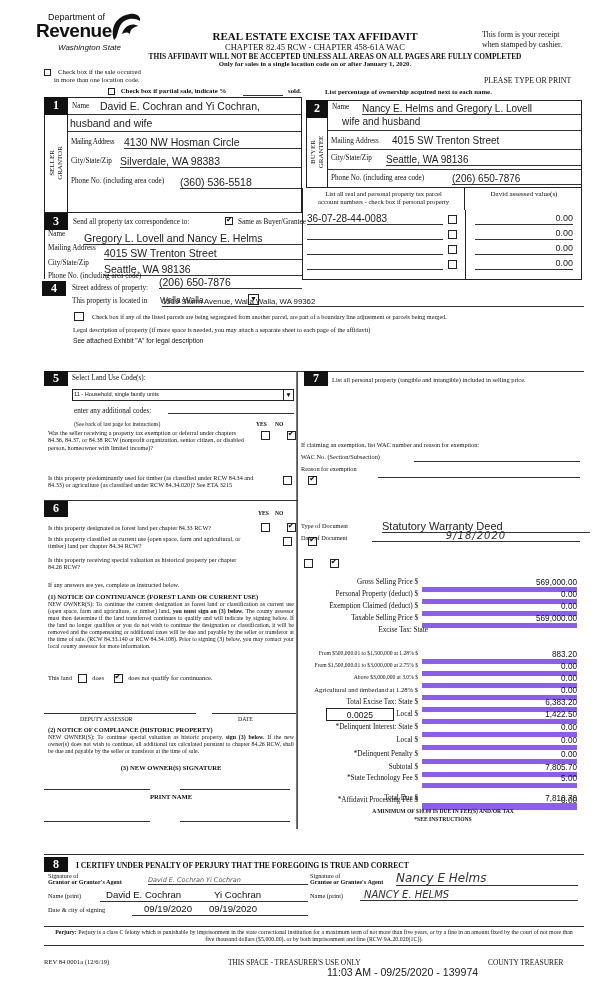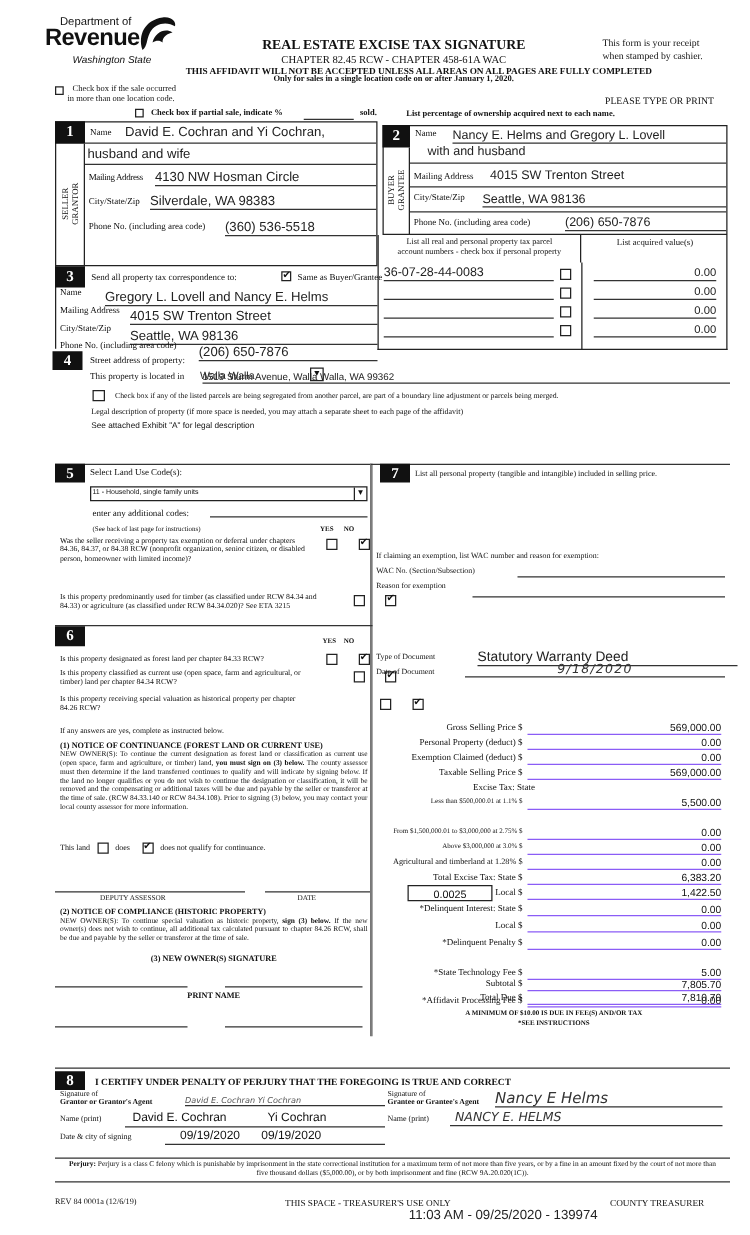--- a/index.html
+++ b/index.html
@@ -11,37 +11,37 @@
   .fill { font-family: "Liberation Sans", sans-serif; font-size: 10.5px; color: #222; }
   .uline { border-bottom: 1px solid #333; }
   .cb { display: inline-block; width: 9px; height: 9px; border: 1px solid #222; position: relative; vertical-align: middle; background: #fff; }
   .cb.checked::after { content: "\2714"; position: absolute; left: 0px; top: -3px; font-size: 8px; color: #111; }
   .lbl { font-size: 7.2px; text-align: center; }
   .box { border: 1px solid #222; }
   .right { text-align: right; }
   .center { text-align: center; }
   .money-row { position: absolute; left: 0; width: 290px; height: 14px; }
   .money-row .ml { position: absolute; right: 180px; font-size: 7.2px; top: 2px; white-space: nowrap; }
-  .money-row .mv { position: absolute; left: 124px; width: 155px; border-bottom: 1px solid #8b5cf6; text-align: right; font-family: "Liberation Sans", sans-serif; font-size: 8.2px; top: 2px; }
+  .money-row .mv { position: absolute; left: 124px; width: 155px; border-bottom: 5px solid #8b5cf6; text-align: right; font-family: "Liberation Sans", sans-serif; font-size: 8.2px; top: 2px; }
   .hand { font-family: "DejaVu Sans", sans-serif; font-style: italic; color: #333; }
 </style>
 </head>
 <body>
 
 <div class="abs" style="left:36px;top:12px;width:110px;height:46px;">
   <div class="abs sans" style="left:12px;top:0;font-size:9px;">Department of</div>
   <div class="abs sans b" style="left:0;top:8px;font-size:19px;letter-spacing:-0.5px;">Revenue</div>
   <div class="abs sans" style="left:22px;top:31px;font-size:8px;font-style:italic;">Washington State</div>
   <svg class="abs" style="left:72px;top:0px;" width="34" height="32" viewBox="0 0 34 32">
     <path d="M6 28 C2 16 8 4 22 2 C30 1 33 6 32 9 C26 5 16 6 12 14 C9 20 10 25 6 28 Z" fill="#111"></path>
     <path d="M14 22 C16 14 24 10 30 14 C26 15 22 17 22 22 C20 20 17 20 14 22 Z" fill="#111"></path>
   </svg>
 </div>
 
-<div class="abs b center" style="left:190px;top:30px;width:250px;font-size:11px;">REAL ESTATE EXCISE TAX SIGNATURE</div>
+<div class="abs b center" style="left:190px;top:30px;width:250px;font-size:11px;">REAL ESTATE EXCISE TAX AFFIDAVIT</div>
 <div class="abs center" style="left:190px;top:42px;width:250px;font-size:8.5px;">CHAPTER 82.45 RCW - CHAPTER 458-61A WAC</div>
 <div class="abs b center" style="left:115px;top:52px;width:440px;font-size:7.4px;">THIS AFFIDAVIT WILL NOT BE ACCEPTED UNLESS ALL AREAS ON ALL PAGES ARE FULLY COMPLETED</div>
 <div class="abs b center" style="left:190px;top:60px;width:250px;font-size:6.8px;">Only for sales in a single location code on or after January 1, 2020.</div>
 <div class="abs" style="left:482px;top:30px;font-size:7.8px;line-height:10px;">
   <div>This form is your receipt</div>
   <div>when stamped by cashier.</div>
 </div>
 <div class="abs" style="left:484px;top:76px;font-size:7.8px;">PLEASE TYPE OR PRINT</div>
 
 <div class="abs" style="left:44px;top:68px;font-size:6.8px;line-height:8px;">
@@ -89,21 +89,21 @@
   <div class="abs" style="left:0;top:17px;width:21px;height:70px;border-right:1px solid #222;">
     <div style="position:absolute;left:-25px;top:26px;width:70px;transform:rotate(-90deg);text-align:center;font-size:7px;line-height:8px;">
       <div>BUYER</div>
       <div>GRANTEE</div>
     </div>
   </div>
   <div class="abs" style="left:21px;top:0;right:0;height:14px;">
     <span class="abs lbl" style="left:4px;top:2px;">Name</span>
     <span class="abs fill uline" style="left:34px;top:2px;right:0;font-size:10px;">Nancy E. Helms and Gregory L. Lovell</span>
   </div>
-  <div class="abs fill" style="left:21px;top:14px;right:0;height:16px;border-bottom:1px solid #333;padding:1px 0 0 14px;font-size:10px;">with and husband</div>
+  <div class="abs fill" style="left:21px;top:14px;right:0;height:16px;border-bottom:1px solid #333;padding:1px 0 0 14px;font-size:10px;">wife and husband</div>
   <div class="abs" style="left:21px;top:30px;right:0;height:19px;border-bottom:1px solid #333;">
     <span class="abs lbl" style="left:3px;top:6px;">Mailing Address</span>
     <span class="abs fill" style="left:64px;top:4px;font-size:10px;">4015 SW Trenton Street</span>
   </div>
   <div class="abs" style="left:21px;top:49px;right:0;height:19px;">
     <span class="abs lbl" style="left:3px;top:4px;">City/State/Zip</span>
     <span class="abs fill uline" style="left:58px;top:4px;right:0;font-size:10px;">Seattle, WA 98136</span>
   </div>
   <div class="abs" style="left:21px;top:68px;right:0;height:19px;border-top:1px solid #333;">
     <span class="abs lbl" style="left:3px;top:4px;">Phone No. (including area code)</span>
@@ -134,21 +134,21 @@
     <span class="abs lbl" style="left:0;top:-1px;">Phone No. (including area code)</span>
     <span class="abs fill uline" style="left:111px;top:3px;right:0;">(206) 650-7876</span>
   </div>
 </div>
 
 <div class="abs" style="left:302px;top:188px;width:280px;height:92px;border:1px solid #222;border-top:none;">
   <div class="abs center" style="left:0;top:0;width:162px;height:22px;border-right:1px solid #222;font-size:6.6px;line-height:8px;padding-top:2px;">
     <div>List all real and personal property tax parcel</div>
     <div>account numbers - check box if personal property</div>
   </div>
-  <div class="abs center" style="left:162px;top:0;width:118px;height:22px;font-size:7px;padding-top:2px;">List acquired value(s)</div>
+  <div class="abs center" style="left:162px;top:0;width:118px;height:22px;font-size:7px;padding-top:2px;">David assessed value(s)</div>
   <div class="abs" style="left:162px;top:22px;width:1px;height:70px;background:#222;"></div>
 
   <div class="abs" style="left:0;top:25px;width:280px;height:15px;">
     <span class="abs fill uline" style="left:4px;top:0;width:136px;height:12px;font-size:10px;">36-07-28-44-0083</span>
     <span class="abs cb" style="left:145px;top:2px;"></span>
     <span class="abs fill uline right" style="left:172px;top:0;width:98px;height:12px;font-size:9px;">0.00</span>
   </div>
   <div class="abs" style="left:0;top:40px;width:280px;height:15px;">
     <span class="abs fill uline" style="left:4px;top:0;width:136px;height:12px;font-size:9px;"></span>
     <span class="abs cb" style="left:145px;top:2px;"></span>
@@ -271,23 +271,23 @@
       <span class="ml" style="right:170px;">Exemption Claimed (deduct) $</span>
       <span class="mv">0.00</span>
     </div>
     <div class="money-row" style="top:36px;">
       <span class="ml" style="right:170px;">Taxable Selling Price $</span>
       <span class="mv">569,000.00</span>
     </div>
     <div class="money-row" style="top:48px;">
       <span class="ml" style="right:160px;">Excise Tax: State</span>
     </div>
-    <div class="money-row" style="top:60px;">
-      <span class="ml" style="right:170px;font-size:5.6px;">Less than $500,000.01 at 1.1% $</span>
-      <span class="mv">5,500.00</span>
+    <div class="money-row" style="top:72px;">
+      <span class="ml" style="right:170px;font-size:5.6px;">From $500,000.01 to $1,500,000 at 1.28% $</span>
+      <span class="mv">883.20</span>
     </div>
     <div class="money-row" style="top:84px;">
       <span class="ml" style="right:170px;font-size:5.6px;">From $1,500,000.01 to $3,000,000 at 2.75% $</span>
       <span class="mv">0.00</span>
     </div>
     <div class="money-row" style="top:96px;">
       <span class="ml" style="right:170px;font-size:5.6px;">Above $3,000,000 at 3.0% $</span>
       <span class="mv">0.00</span>
     </div>
     <div class="money-row" style="top:108px;">
@@ -308,21 +308,21 @@
       <span class="mv">0.00</span>
     </div>
     <div class="money-row" style="top:158px;">
       <span class="ml" style="right:170px;">Local $</span>
       <span class="mv">0.00</span>
     </div>
     <div class="money-row" style="top:172px;">
       <span class="ml" style="right:170px;">*Delinquent Penalty $</span>
       <span class="mv">0.00</span>
     </div>
-    <div class="money-row" style="top:185px;margin-top:20px;">
+    <div class="money-row" style="top:185px;">
       <span class="ml" style="right:170px;">Subtotal $</span>
       <span class="mv">7,805.70</span>
     </div>
     <div class="money-row" style="top:196px;text-decoration:underline;">
       <span class="ml" style="right:170px;">*State Technology Fee $</span>
       <span class="mv">5.00</span>
     </div>
     <div class="money-row" style="top:207px;margin-top:11px;">
       <span class="ml" style="right:170px;">*Affidavit Processing Fee $</span>
       <span class="mv">0.00</span>

